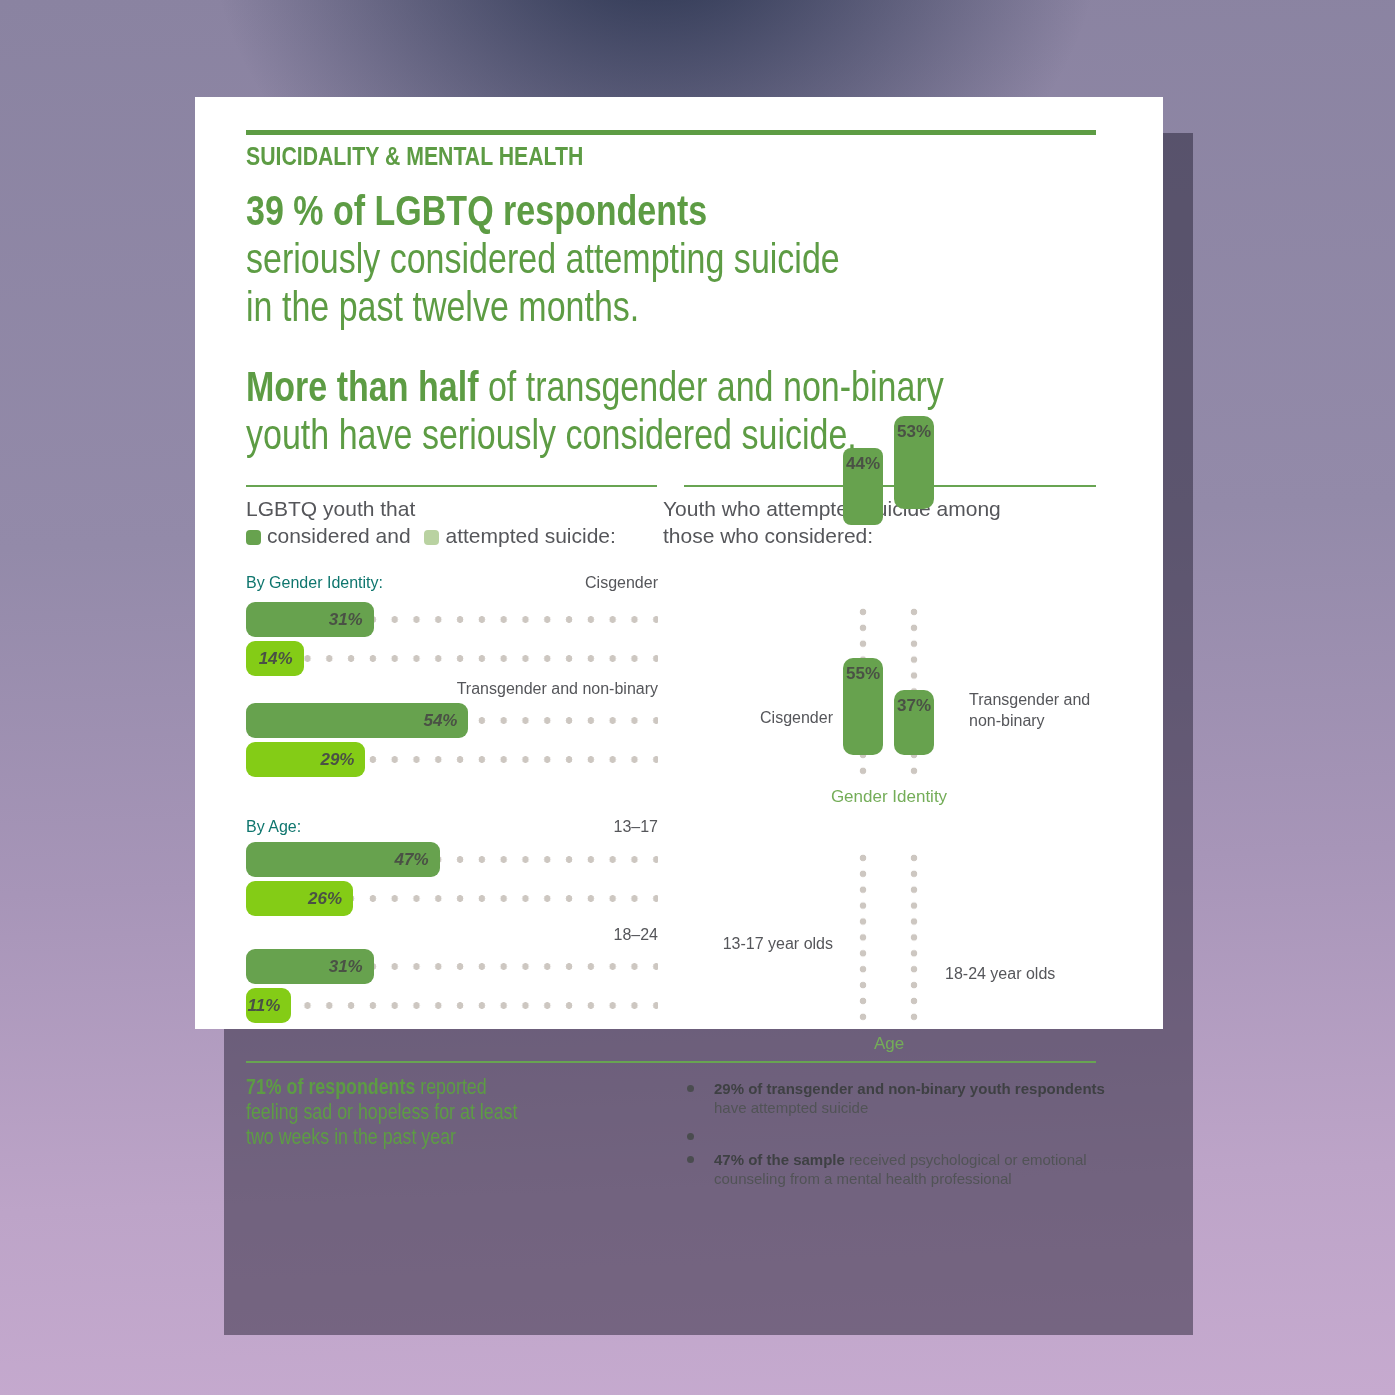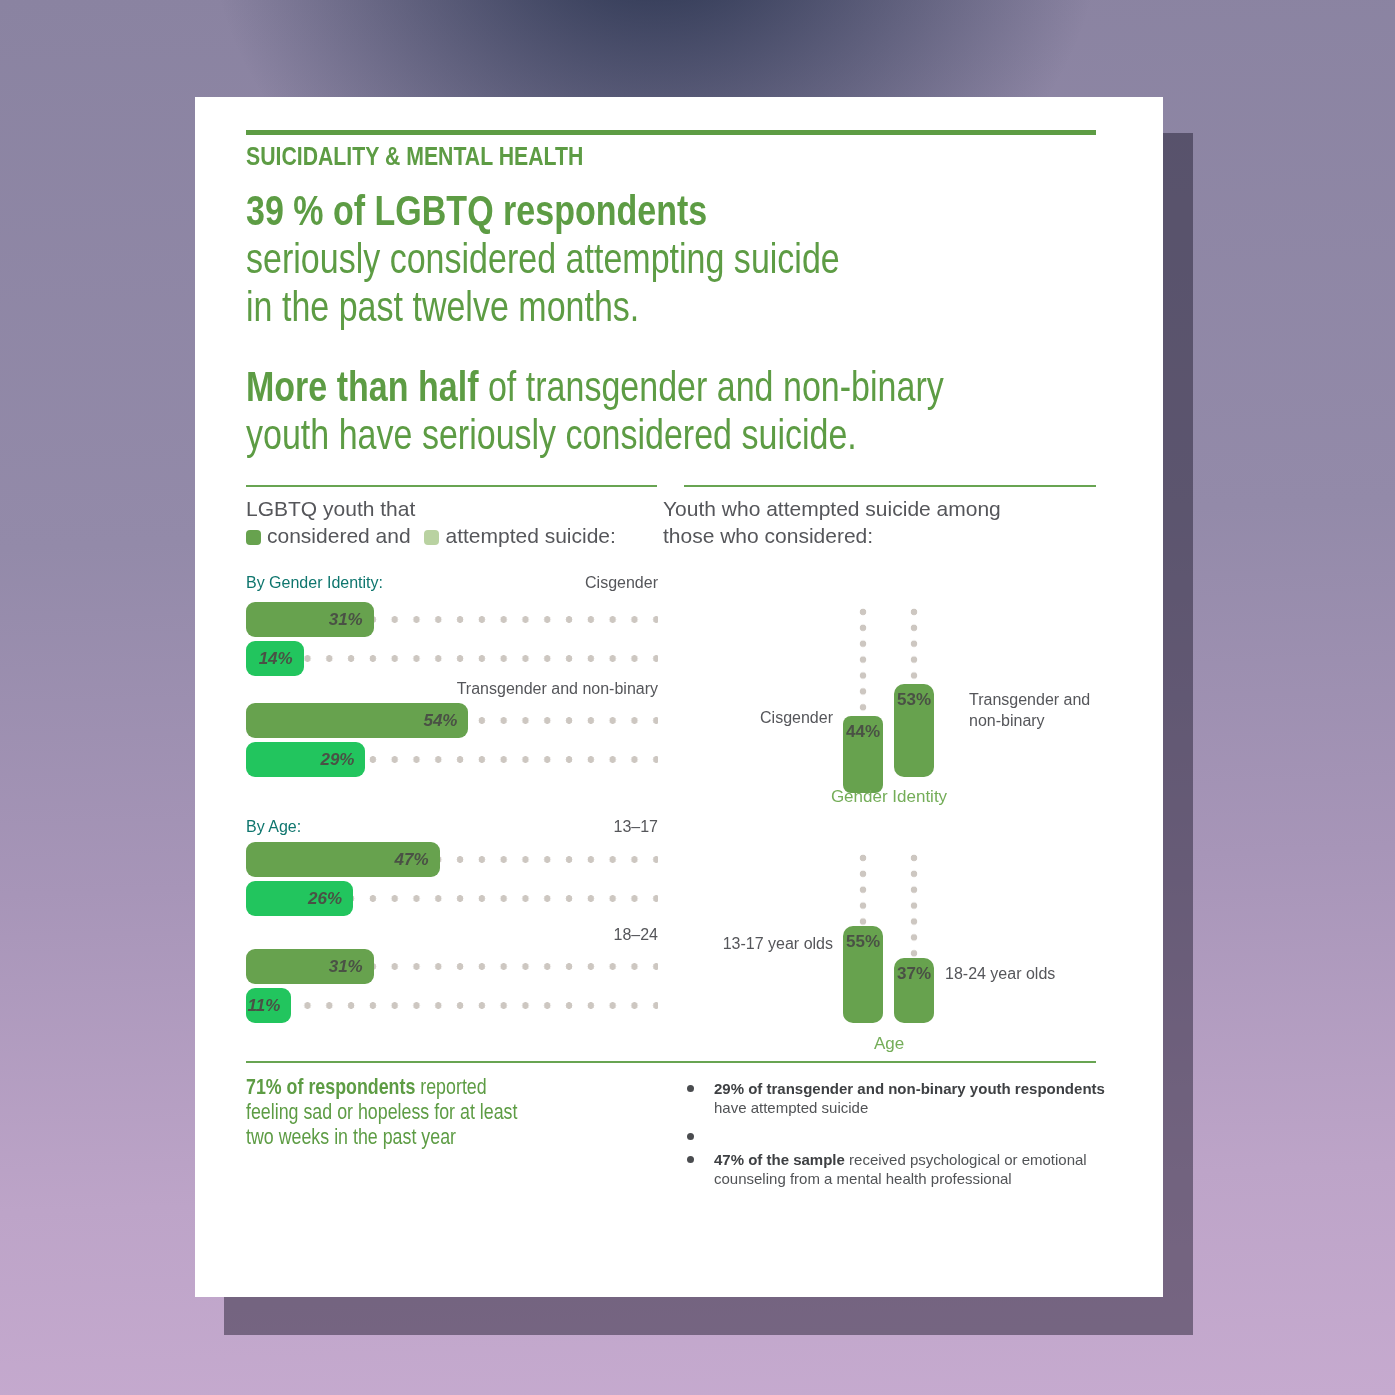--- a/index.html
+++ b/index.html
@@ -12,21 +12,21 @@
     position:relative;width:1395px;height:1395px;
     background:
       radial-gradient(ellipse 640px 540px at 47% -6%, rgba(13,28,55,0.82), rgba(13,28,55,0) 70%),
       linear-gradient(178deg,#8a83a1 0%, #938aa9 38%, #a795b8 62%, #bda4c8 84%, #c6aacf 100%);
   }
   .shadow{
     position:absolute;left:224px;top:133px;width:969px;height:1202px;
     background:rgba(30,26,45,0.47);
   }
   .page{
-    position:absolute;left:195px;top:97px;width:968px;height:1200px;
+    position:absolute;left:195px;top:97px;width:968px;height:932px;
     background:#ffffff;
   }
   .abs{position:absolute;}
   .toprule{left:51px;top:33px;width:850px;height:5px;background:#5d9c44;}
   .divider{height:2px;background:#68a452;}
   .divL{left:51px;top:388px;width:411px;}
   .divR{left:489px;top:388px;width:412px;}
   .divB{left:51px;top:964px;width:850px;}
 
   .squeeze{display:inline-block;transform:scaleX(0.81);transform-origin:0 50%;white-space:nowrap;}
@@ -49,21 +49,21 @@
   .caprow .gname{color:#0f766e;float:left;}
   .caprow .cname{color:#55565a;float:right;}
 
   .hrow{left:51px;width:412px;height:35px;}
   .hdots{position:absolute;left:0;top:0;width:412px;height:35px;
     background-image:radial-gradient(circle,#cdc7c1 3.1px,rgba(0,0,0,0) 3.6px);
     background-size:21.8px 35px;background-position:7px center;background-repeat:repeat-x;}
   .hbar{position:absolute;left:0;top:0;height:35px;border-radius:9px;
     display:flex;align-items:center;justify-content:flex-end;padding-right:11px;box-sizing:border-box;}
   .hbar.dark{background:#67a24e;}
-  .hbar.light{background:#22c55e;justify-content:flex-end;}
+  .hbar.light{background:#84cc16;justify-content:flex-end;}
   .hval{font-size:17px;font-weight:bold;color:#4a5145;font-style:italic;}
 
   .vdots{width:8px;
     background-image:radial-gradient(circle,#cdc7c1 3.1px,rgba(0,0,0,0) 3.6px);
     background-size:8px 15.9px;background-position:center 3px;background-repeat:repeat-y;}
   .vbar{width:40px;border-radius:10px;background:#67a24e;text-align:center;}
   .vval{display:block;margin-top:6px;font-size:17px;font-weight:bold;color:#4a5145;}
   .vlab{font-size:16px;color:#55565a;line-height:21px;}
   .axiscap{width:150px;text-align:center;font-size:17px;color:#74ad58;}
 

